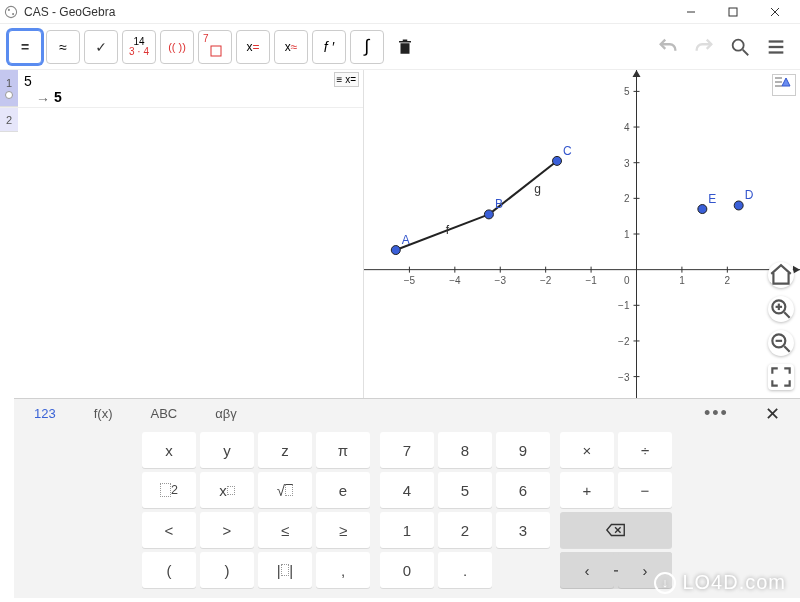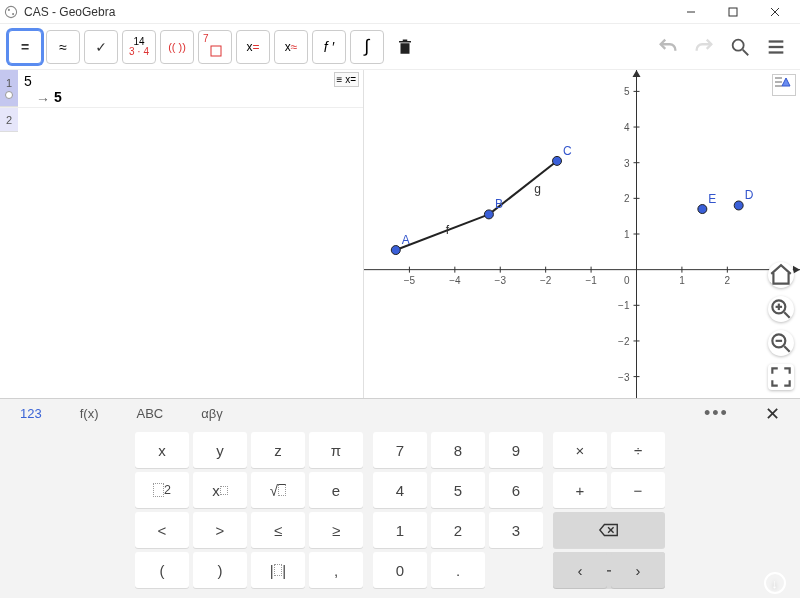--- a/index.html
+++ b/index.html
@@ -26,21 +26,21 @@
 .cas-body { flex: 1; padding: 2px 6px; display:flex; flex-direction:column; justify-content:center;}
 .cas-body .out { margin-left: 12px; font-weight: bold;}
 .cas-body .out:before { content:"→ "; font-weight:normal; color:#666;}
 .cas-opts { position:absolute; right:4px; top:2px; font-size:10px; border:1px solid #ccc; padding:1px 2px; background:#fafafa; cursor:pointer;}
 
 .graph-panel { flex: 1; position: relative; }
 .graph-panel svg { width: 100%; height: 100%; }
 .graph-ctrl { position: absolute; right: 6px; width: 26px; height: 26px; background: #fff; border-radius: 50%; box-shadow: 0 1px 3px rgba(0,0,0,0.25); display: flex; align-items: center; justify-content: center; font-size: 13px; color: #555; cursor: pointer; }
 .graph-badge { position:absolute; right:4px; top:4px; width:24px; height:22px; background:#fff; border:1px solid #ccc; display:flex; align-items:center; justify-content:center; font-size:11px; cursor:pointer;}
 
-.keyboard { height: 200px; border-top: 1px solid #d0d0d0; background: #f3f3f3; display: flex; flex-direction: column; }
+.keyboard { height: 200px; border-top: 1px solid #d0d0d0; background: #f3f3f3; display: flex; flex-direction: column; margin-left: 14px; }
 .kb-tabs { height: 34px; display: flex; align-items: center; padding: 0 10px; gap: 18px; font-size: 13px; color:#555;}
 .kb-tab { padding: 6px 10px; cursor: pointer; }
 .kb-tab.active { color: #3a63d6; font-weight: 500;}
 .kb-tabs .spacer { flex: 1; }
 .kb-more { font-size:18px; letter-spacing:2px; cursor:pointer; color:#666; padding:0 8px;}
 .kb-close { font-size: 18px; cursor: pointer; padding: 0 10px; color:#333;}
 
 .kb-grid { flex: 1; display: flex; justify-content: center; padding: 4px 10px 10px; }
 .kb-cols { display: flex; gap: 10px; }
 .key-group { display: grid; grid-template-columns: repeat(4, 54px); grid-auto-rows: 36px; gap: 4px; }
@@ -329,13 +329,14 @@
     <div style="position: absolute; left: 418px; top: 120px; display: flex; gap: 4px;">
           <div class="key gray" style="width: 54px; height: 36px;">‹</div>
           <div class="key gray" style="width: 54px; height: 36px;">›</div>
         </div>
       </div>
   </div>
 </div>
 
 <div class="watermark">
   <span class="wmicon">↓</span>
+    <span>LO4D.com</span>
 </div>
 
 </body></html>

